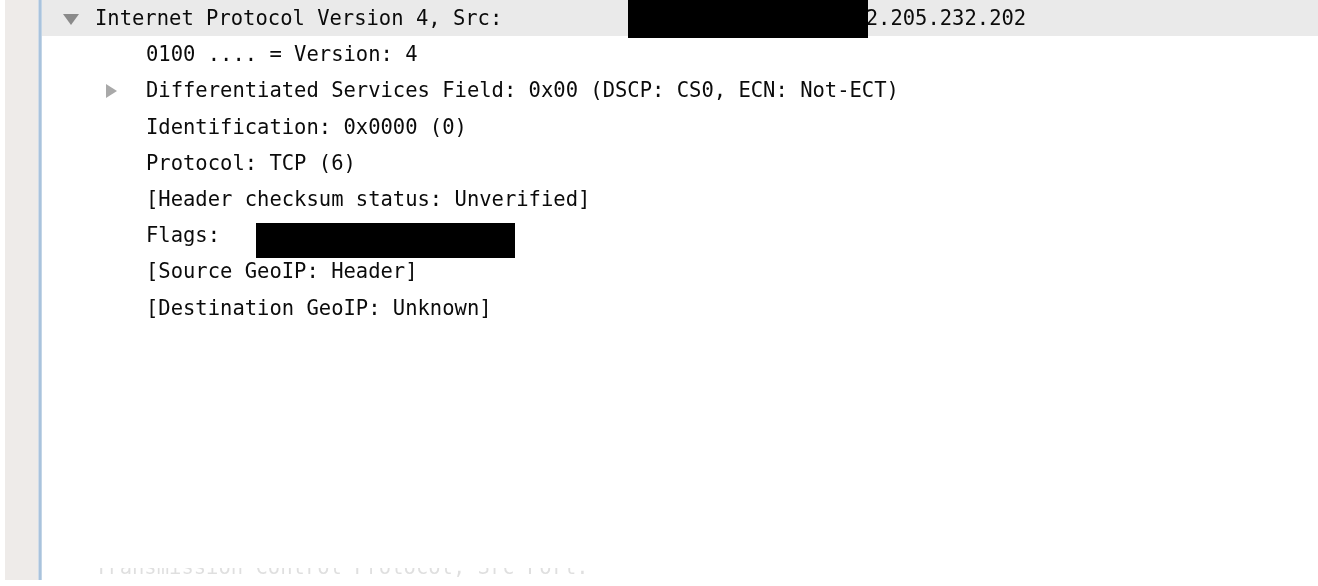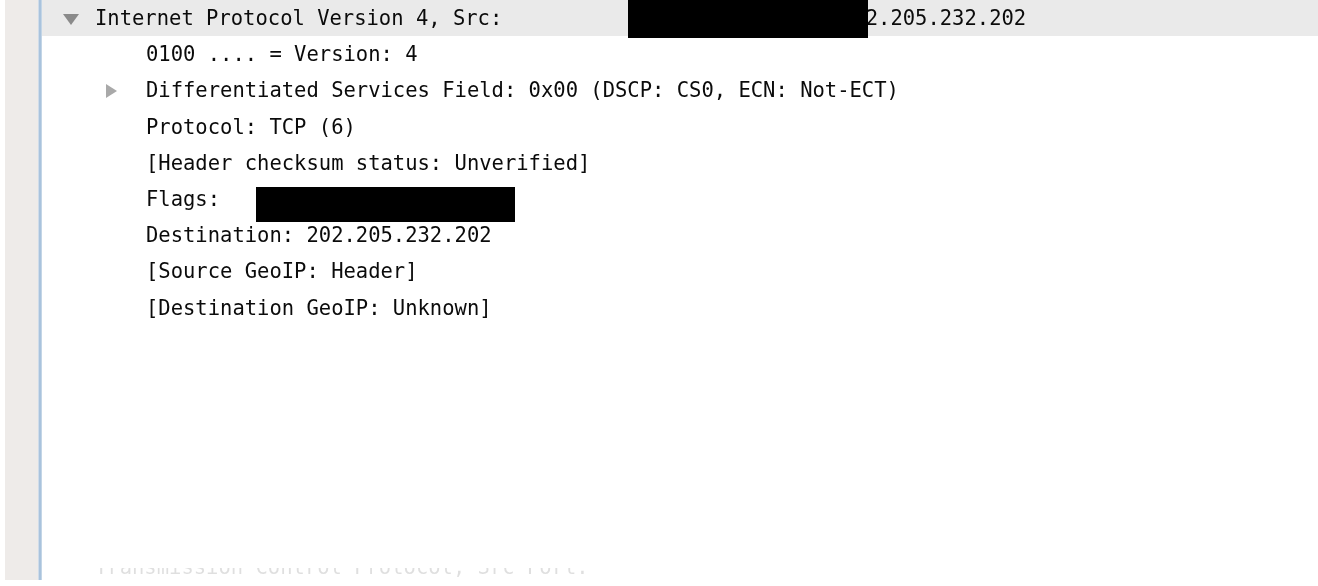--- a/index.html
+++ b/index.html
@@ -204,41 +204,41 @@
       <span class="row-label">0100 .... = Version: 4</span>
     </div>
 
 
     <div class="tree-row d1">
       <span class="twisty closed"><i></i></span>
       <span class="row-label">Differentiated Services Field: 0x00 (DSCP: CS0, ECN: Not-ECT)</span>
     </div>
 
 
+    <div class="tree-row d1">
+      <span class="row-label">Identification: 0x0000 (0)</span>
+    </div>
 
 
 
 
     <div class="tree-row d1">
       <span class="row-label">Protocol: TCP (6)</span>
     </div>
 
 
     <div class="tree-row d1">
       <span class="row-label">[Header checksum status: Unverified]</span>
     </div>
 
     <div class="tree-row d1">
       <span class="row-label">Flags: </span>
       <span class="redaction" id="redact-source-field"></span>
     </div>
 
-    <div class="tree-row d1">
-      <span class="row-label">Destination: 202.205.232.202</span>
-    </div>
 
     <div class="tree-row d1">
       <span class="row-label">[Source GeoIP: Header]</span>
     </div>
 
     <div class="tree-row d1">
       <span class="row-label">[Destination GeoIP: Unknown]</span>
     </div>
 
     <div class="partial-row">

